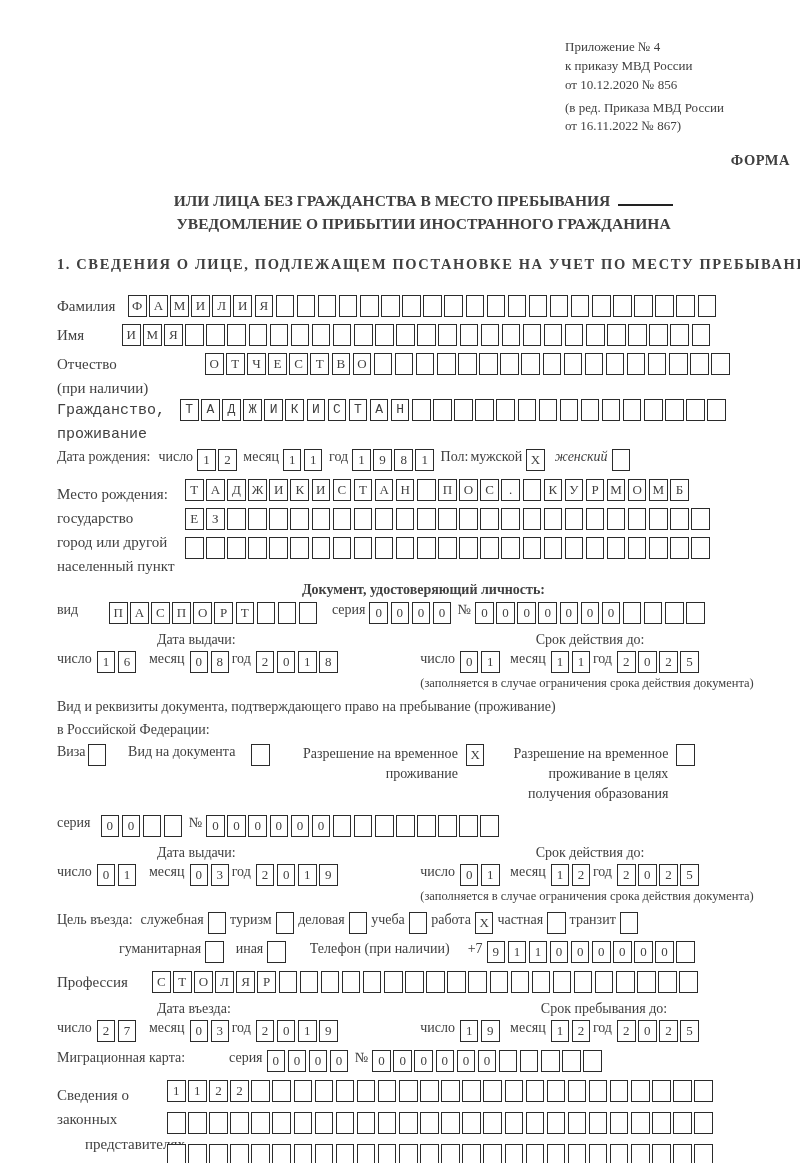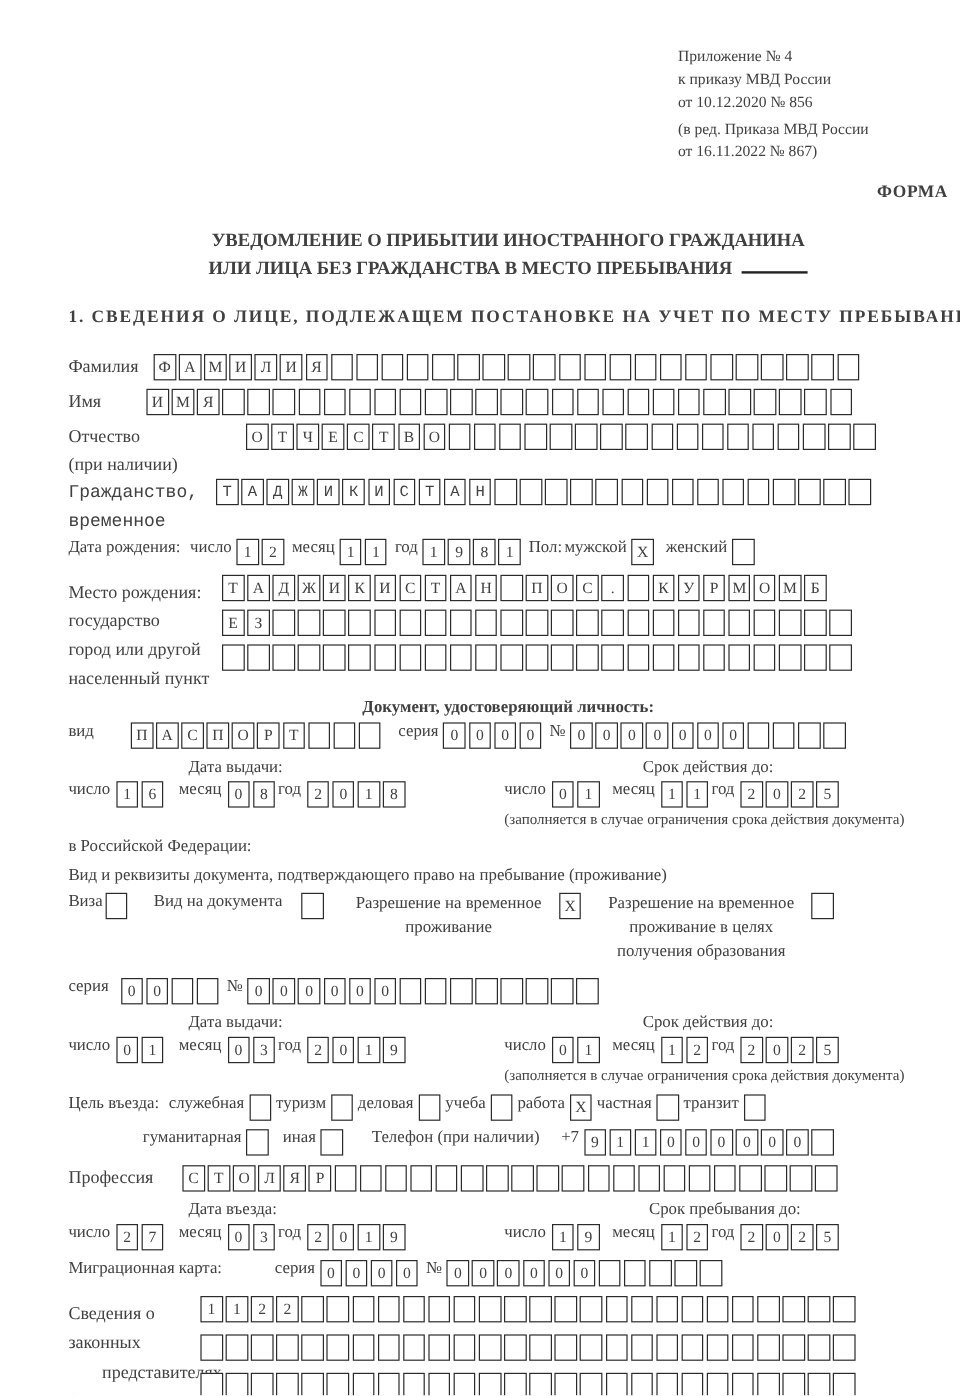--- a/index.html
+++ b/index.html
@@ -32,40 +32,40 @@
   }
   .cbox { margin-right:0; }
   .inl { display:flex; align-items:flex-start; }
   .inl > span.txt { padding:0 4px; white-space:nowrap; }
   .dglbl { padding:0 5px 0 0; white-space:nowrap; }
   .subcap { text-align:center; font-weight:bold; margin-top:10px; font-size:14px; }
   .twolabels { display:flex; margin-top:8px; }
   .note { font-size:12.5px; margin-top:3px; }
   .opt { display:flex; align-items:flex-start; }
   .optlbl { white-space:nowrap; padding-right:6px; }
-  .optwrap { text-align:center; line-height:1.45; }
+  .optwrap { text-align:right; line-height:1.45; }
 </style>
 </head>
 <body>
 
 <div class="page">
 <div class="inner">
 
   <div class="hdr">
     <div>Приложение № 4</div>
     <div>к приказу МВД России</div>
     <div>от 10.12.2020 № 856</div>
     <div style="margin-top:4px;">(в ред. Приказа МВД России</div>
     <div>от 16.11.2022 № 867)</div>
   </div>
   <div class="forma">ФОРМА</div>
 
   <div class="title">
+    <div><span>ИЛИ ЛИЦА БЕЗ ГРАЖДАНСТВА В МЕСТО ПРЕБЫВАНИЯ</span><span class="blankline"></span></div>
     <div>УВЕДОМЛЕНИЕ О ПРИБЫТИИ ИНОСТРАННОГО ГРАЖДАНИНА</div>
-    <div><span>ИЛИ ЛИЦА БЕЗ ГРАЖДАНСТВА В МЕСТО ПРЕБЫВАНИЯ</span><span class="blankline"></span></div>
   </div>
 
   <div class="secheading">1. СВЕДЕНИЯ О ЛИЦЕ, ПОДЛЕЖАЩЕМ ПОСТАНОВКЕ НА УЧЕТ ПО МЕСТУ ПРЕБЫВАНИЯ</div>
 
   <div class="row" style="margin-top:22px;">
     <span class="lbl" style="width:71px;">Фамилия</span>
     <span class="cells">
           <span class="cell">Ф</span>
           <span class="cell">А</span>
           <span class="cell">М</span>
@@ -161,21 +161,21 @@
           <span class="cell"></span>
           <span class="cell"></span>
           <span class="cell"></span>
           <span class="cell"></span>
         </span>
   </div>
 
   <div class="row" style="margin-top:2px;font-family:Liberation Mono, monospace;">
     <span class="lbl" style="width:123px;">
       <span style="display:block;">Гражданство,</span>
-      <span style="display:block; margin-top:7px;">временное</span>
+      <span style="display:block; margin-top:7px;">проживание</span>
     </span>
     <span class="cells">
           <span class="cell">Т</span>
           <span class="cell">А</span>
           <span class="cell">Д</span>
           <span class="cell">Ж</span>
           <span class="cell">И</span>
           <span class="cell">К</span>
           <span class="cell">И</span>
           <span class="cell">С</span>
@@ -215,21 +215,21 @@
     <span class="txt">год</span>
     <span class="cells">
           <span class="cell">1</span>
           <span class="cell">9</span>
           <span class="cell">8</span>
           <span class="cell">1</span>
         </span>
     <span class="txt" style="padding-right:2px;">Пол:</span>
     <span class="txt" style="padding-left:0;">мужской</span>
     <span class="cbox">X</span>
-    <span class="txt" style="padding-left:10px;">женский</span>
+    <span class="txt" style="padding-left:10px;font-style:italic;">женский</span>
     <span class="cbox"></span>
   </div>
 
   <div class="row" style="margin-top:8px;">
     <span class="lbl" style="width:128px; line-height:1.6;">
       <span style="display:block;">Место рождения:</span>
       <span style="display:block;">государство</span>
       <span style="display:block;">город или другой</span>
       <span style="display:block;">населенный пункт</span>
     </span>
@@ -391,22 +391,22 @@
     <span class="dglbl">год</span>
     <span class="cells">
           <span class="cell">2</span>
           <span class="cell">0</span>
           <span class="cell">2</span>
           <span class="cell">5</span>
         </span>
   </div>
   <div class="note" style="margin-left:315px; width:430px; text-align:center;">(заполняется в случае ограничения срока действия документа)</div>
 
+  <div style="margin-top:8px;">Вид и реквизиты документа, подтверждающего право на пребывание (проживание)</div>
   <div style="margin-top:7px;">в Российской Федерации:</div>
-  <div style="margin-top:8px;">Вид и реквизиты документа, подтверждающего право на пребывание (проживание)</div>
 
   <div class="row" style="margin-top:6px;">
     <span class="opt">
       <span class="optlbl" style="padding-right:2px;">Виза</span>
       <span class="cbox"></span>
     </span>
     <span class="opt" style="margin-left:22px;">
       <span class="optlbl" style="padding-right:16px;">Вид на документа</span>
       <span class="cbox"></span>
     </span>

